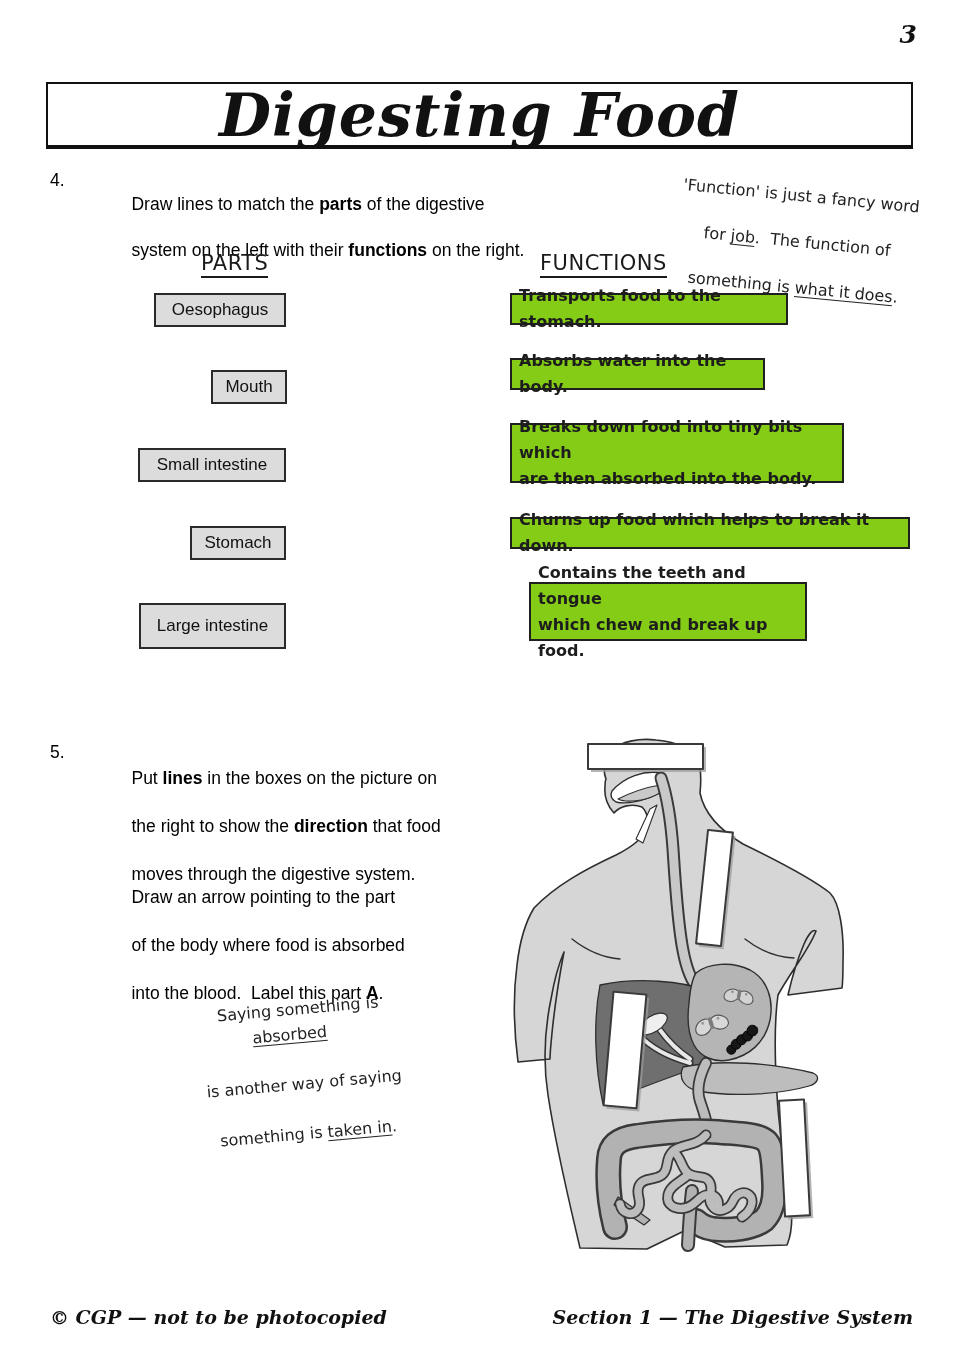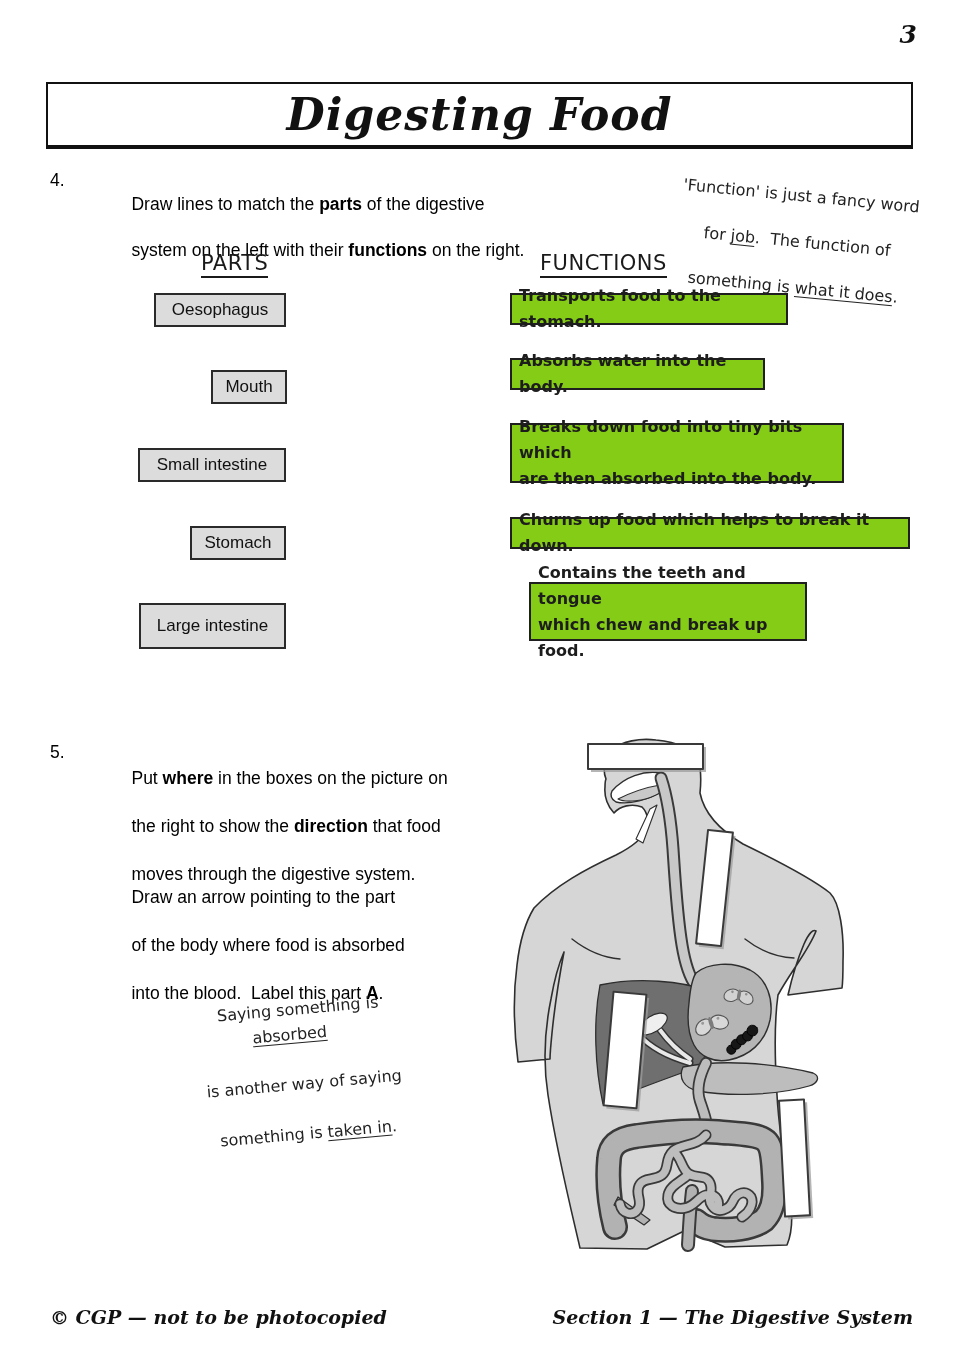--- a/index.html
+++ b/index.html
@@ -5,21 +5,21 @@
   html,body{margin:0;padding:0;background:#f2f2f2;}
   #page{position:relative;width:961px;height:1360px;background:#ffffff;overflow:hidden;
         font-family:"Liberation Sans",sans-serif;color:#111;}
   .abs{position:absolute;}
   .hand{font-family:"DejaVu Sans",sans-serif;}
   .serifit{font-family:"DejaVu Serif",serif;font-style:italic;}
 
   #page-number{top:20px;right:44px;font-size:25px;font-weight:600;}
   #title-box{left:46px;top:82px;width:863px;height:61px;border:2px solid #111;
              border-bottom-width:4px;display:flex;align-items:center;justify-content:center;}
-  #title-text{font-size:44px;font-weight:bold;letter-spacing:1px;}
+  #title-text{font-size:60px;font-weight:bold;letter-spacing:1px;}
 
   .q-num{font-size:17.5px;color:#000;}
   .q-text{font-size:17.5px;line-height:23px;color:#000;white-space:pre-wrap;}
   .q-text b{font-weight:bold;}
   #q5-text,#q5b-text{line-height:24px;}
 
   .note{font-size:16px;line-height:23px;text-align:center;color:#222;white-space:pre-wrap;}
   .u{text-decoration:underline;text-underline-offset:3px;}
   #note-function{left:648px;top:160px;width:278px;transform:rotate(5.5deg);}
   #note-absorbed{left:168px;top:972px;width:250px;transform:rotate(-5deg);line-height:25px;}
@@ -70,21 +70,21 @@
   <div class="abs fn-box hand" style="left:510px;top:293px;width:278px;height:32px;">Transports food to the stomach.</div>
   <div class="abs fn-box hand" style="left:510px;top:358px;width:255px;height:32px;">Absorbs water into the body.</div>
   <div class="abs fn-box hand" style="left:510px;top:423px;width:334px;height:60px;">Breaks down food into tiny bits which
 are then absorbed into the body.</div>
   <div class="abs fn-box hand" style="left:510px;top:517px;width:400px;height:32px;">Churns up food which helps to break it down.</div>
   <div class="abs fn-box hand" style="left:510px;top:582px;width:278px;height:59px;margin-left:19px;">Contains the teeth and tongue
 which chew and break up food.</div>
 
   <div class="abs q-num" style="left:50px;top:742px;">5.</div>
   <div class="abs q-text" id="q5-text" style="left:112px;top:742px;width:380px;">
-    <span>Put </span><b>where</b><span> in the boxes on the picture on</span><br>
+    <span>Put </span><b>lines</b><span> in the boxes on the picture on</span><br>
     <span>the right to show the </span><b>direction</b><span> that food</span><br>
     <span>moves through the digestive system.</span>
   </div>
 
   <div class="abs q-text" id="q5b-text" style="left:112px;top:861px;width:360px;">
     <span>Draw an arrow pointing to the part</span><br>
     <span>of the body where food is absorbed</span><br>
     <span>into the blood.  Label this part </span><b>A</b><span>.</span>
   </div>
 

